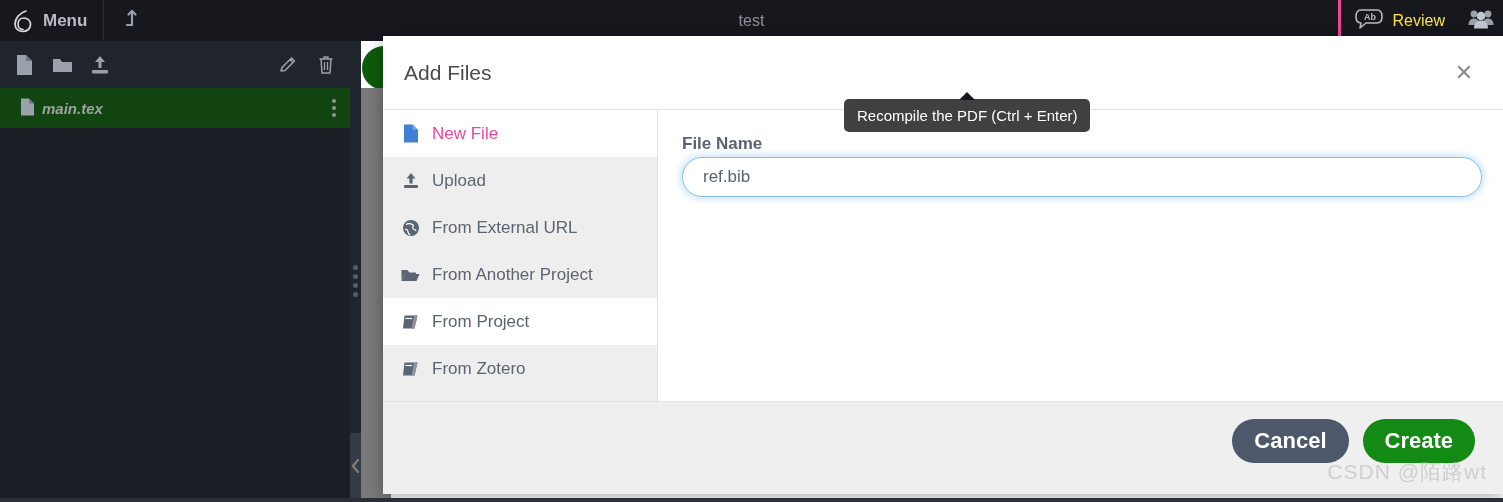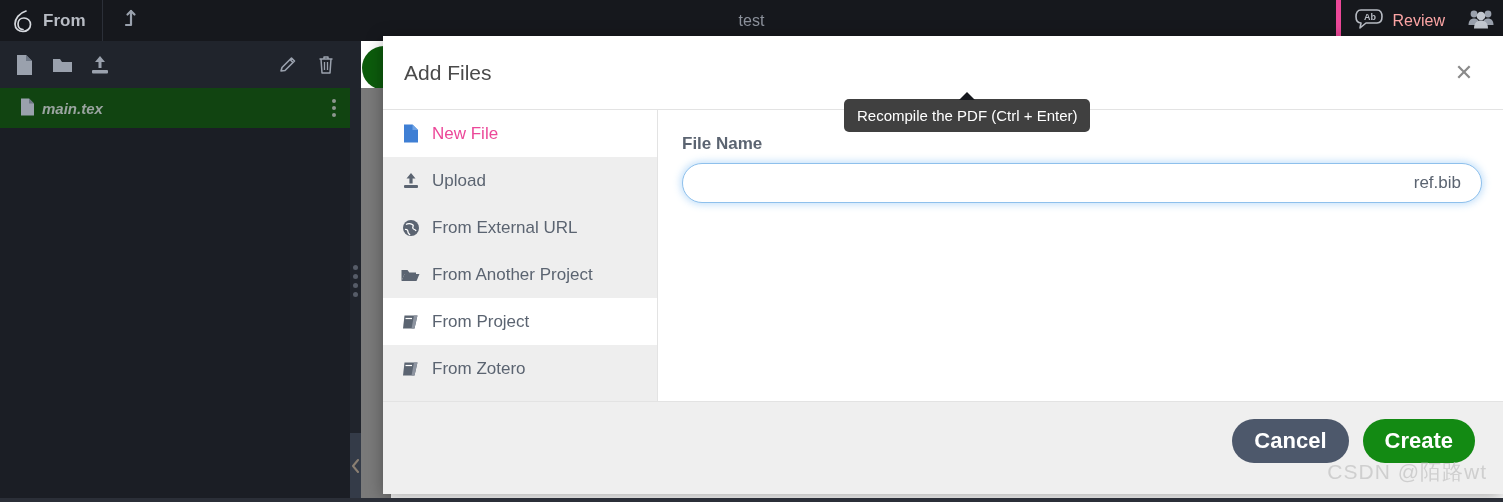--- a/index.html
+++ b/index.html
@@ -35,22 +35,22 @@
     display:flex; align-items:center; justify-content:center;
     color:#8c919b; font-size:16px; pointer-events:none;
   }
   .topbar-right {
     position:absolute; right:0; top:0; height:41px;
     display:flex; align-items:center;
   }
   .review-btn {
     display:flex; align-items:center; gap:8px;
     height:41px; padding:0 14px;
-    color:#fca5a5; font-size:16px;
-    border-left:5px solid #ec4899;
+    color:#fde047; font-size:16px;
+    border-left:3px solid #ec4899;
   }
   .people-btn {
     width:44px; height:41px;
     display:flex; align-items:center; justify-content:center;
   }
 
   
   .filetree {
     position:absolute; left:0; top:41px; width:350px; height:461px;
     background:#1b1e25;
@@ -136,31 +136,30 @@
     font-size:17px; color:#5b6471;
   }
   .side-item.alt { background:#eeeeee; }
   .side-item.active { color:#ec4899; }
   .side-item .si-icon { width:19px; display:flex; align-items:center; justify-content:center; }
   .side-pad { height:48px; background:#eeeeee; }
 
   .form-area { flex:1; padding:24px 24px 0 24px; background:#ffffff; }
   .form-label {
     font-size:17px; color:#5b6471; font-weight:bold;
-    margin-bottom:9px;
+    margin-bottom:3px;
   }
   .name-input {
     display:block; width:800px; height:40px;
     border:1px solid #8ec0ec; border-radius:20px;
     padding:8px 20px; font-size:17px; color:#5b6471;
     font-family:"Liberation Sans", sans-serif;
     outline:none;
     box-shadow:0 0 7px 2px rgba(130,190,245,.45);
     background:#fff;
-    text-align:right;
   }
 
   .modal-footer {
     height:93px; flex:0 0 93px;
     background:#efefef;
     border-top:1px solid #e3e3e3;
     display:flex; align-items:flex-start; justify-content:flex-end;
     gap:14px; padding:17px 28px 0 0;
     position:relative;
   }
@@ -206,21 +205,21 @@
 <div id="app">
 
   <div class="topbar">
     <div class="menu-btn">
       <span class="logo-o">
         <svg width="22" height="24" viewBox="0 0 22 24">
           <path d="M14 2 C7 4, 3 10, 3 15 C3 20, 7 22.5, 11 22.5 C15 22.5, 18.5 19.5, 18.5 15.5
                    C18.5 11.5, 15.5 9, 12 9 C8.5 9, 6 11.5, 6 15 C6 18.5, 8.5 20.5, 11 20.5" fill="none" stroke="#d6d9de" stroke-width="1.7" stroke-linecap="round"></path>
         </svg>
       </span>
-      <span>From</span>
+      <span>Menu</span>
     </div>
     <div class="back-btn">
       <span>
         <svg width="18" height="22" viewBox="0 0 18 22">
           <path d="M9 3 L9 17 L4 17" fill="none" stroke="#9aa1ad" stroke-width="2.2" stroke-linecap="round" stroke-linejoin="round"></path>
           <path d="M5.5 6.5 L9 3 L12.5 6.5" fill="none" stroke="#9aa1ad" stroke-width="2.2" stroke-linecap="round" stroke-linejoin="round"></path>
         </svg>
       </span>
     </div>
     <div class="project-title">test</div>

